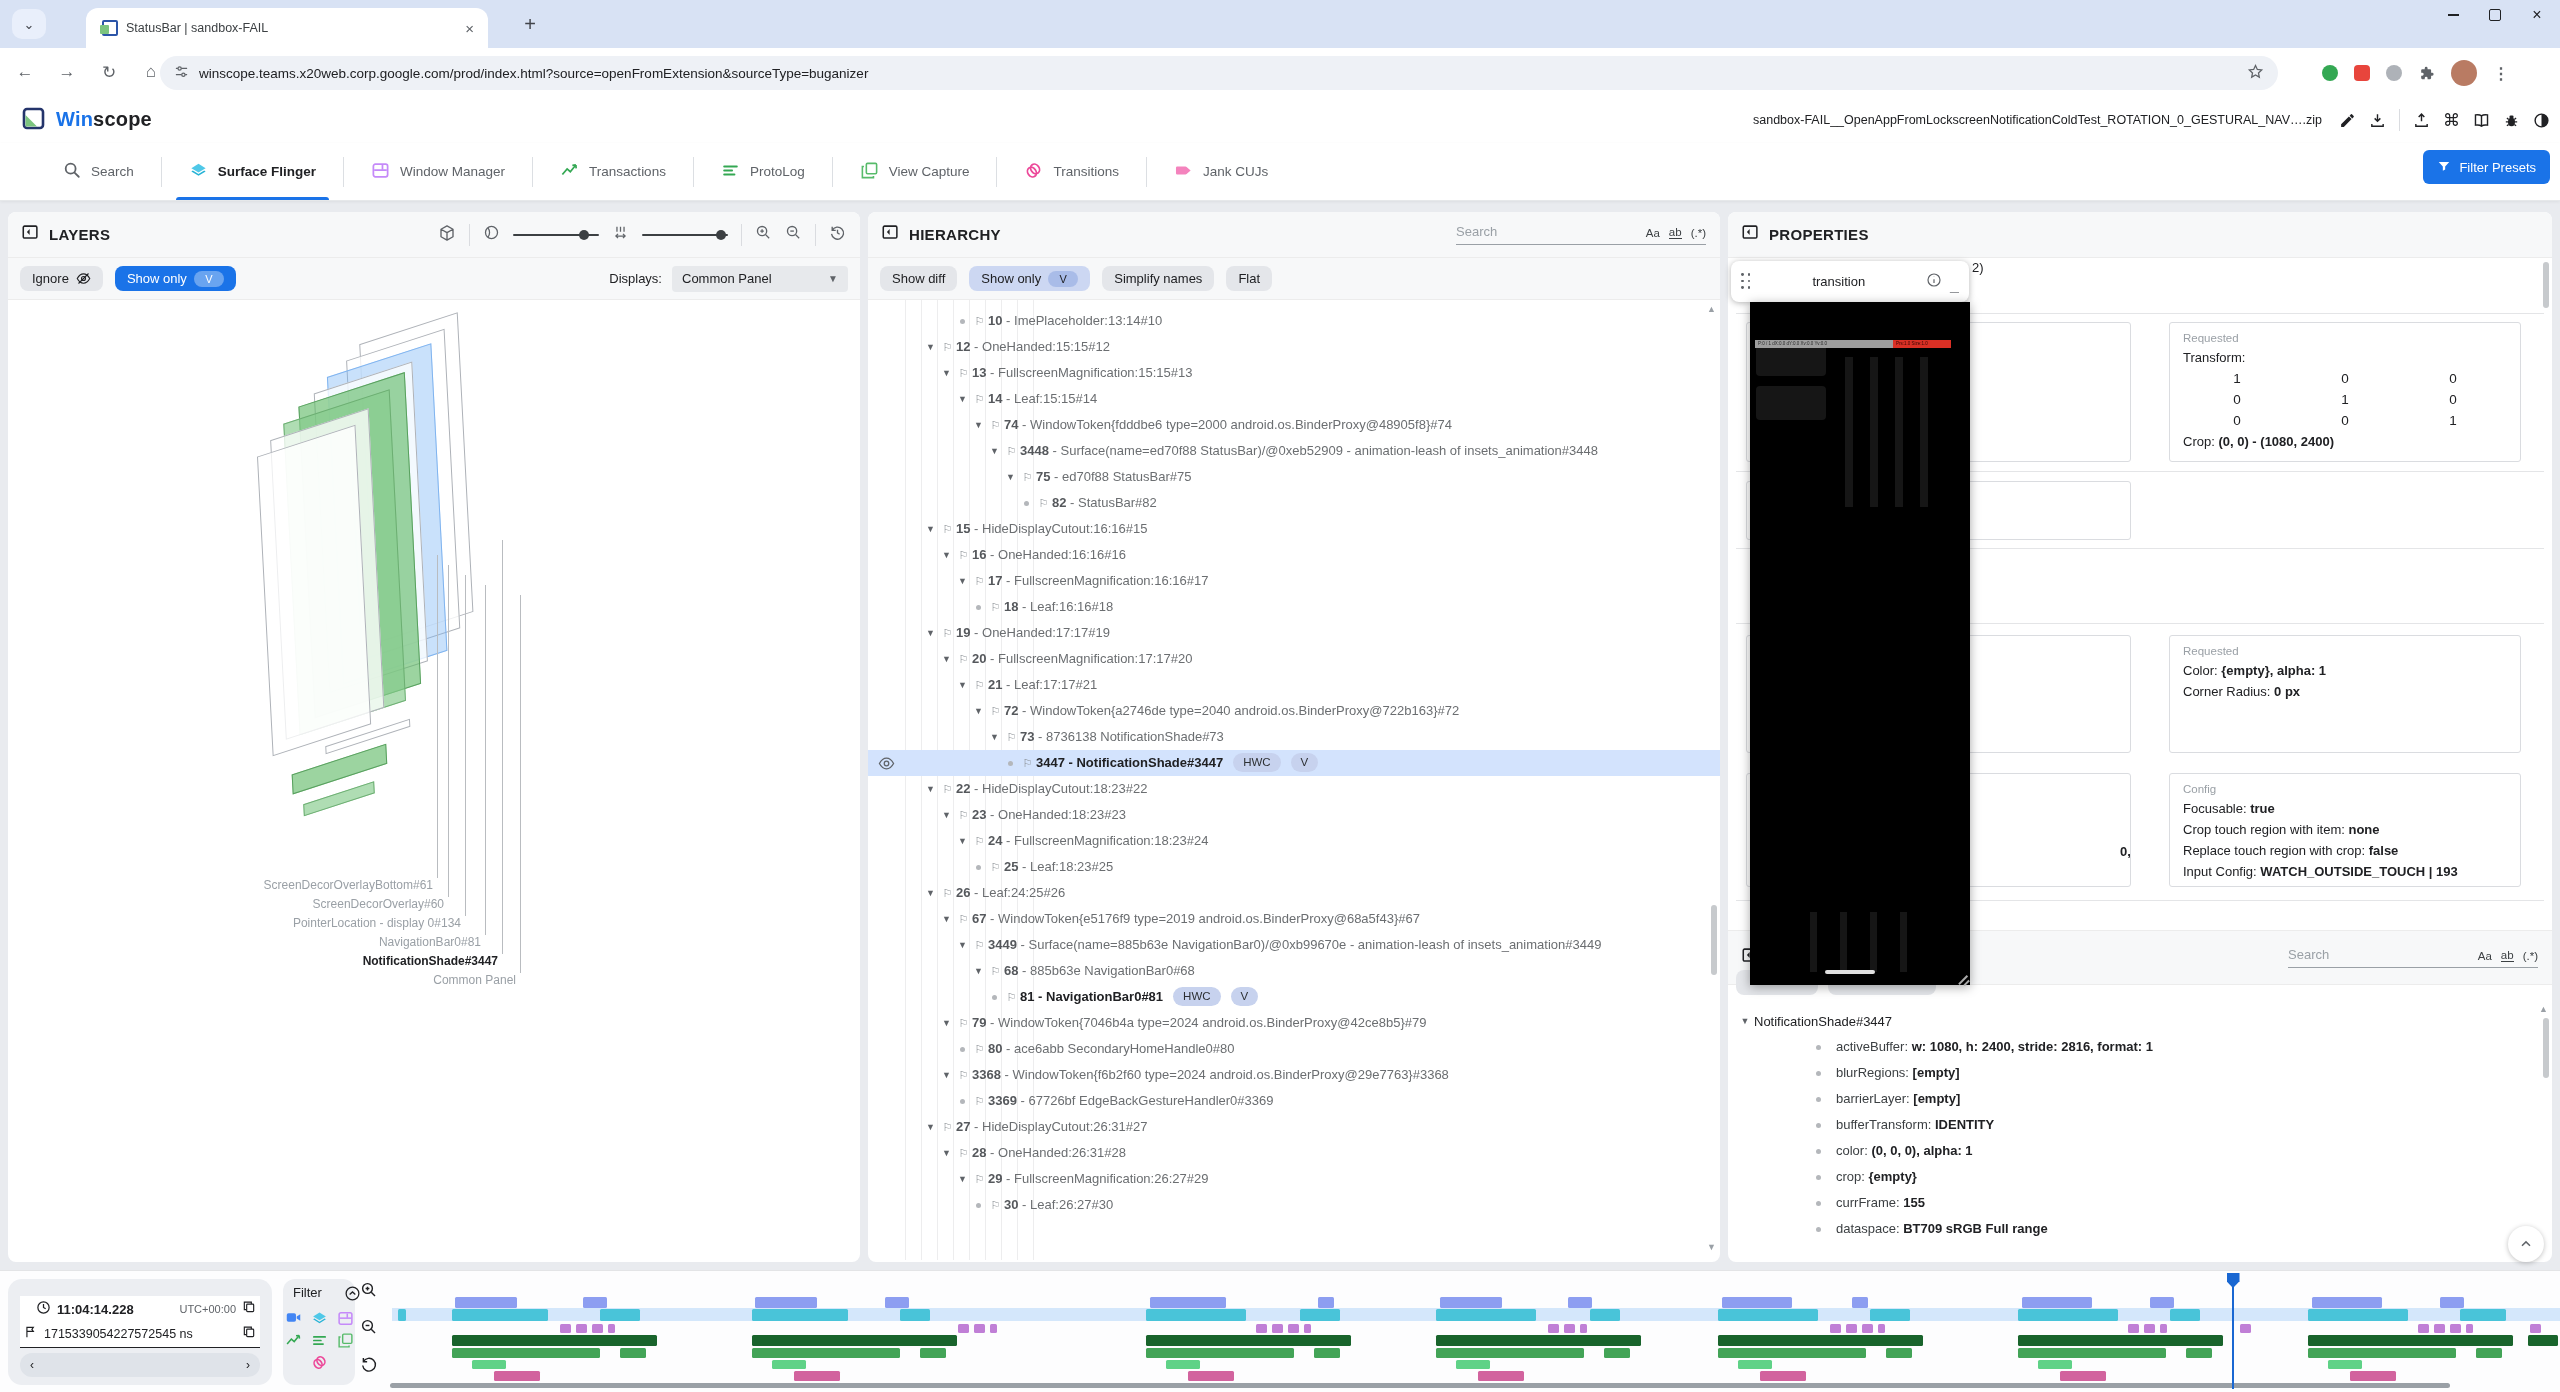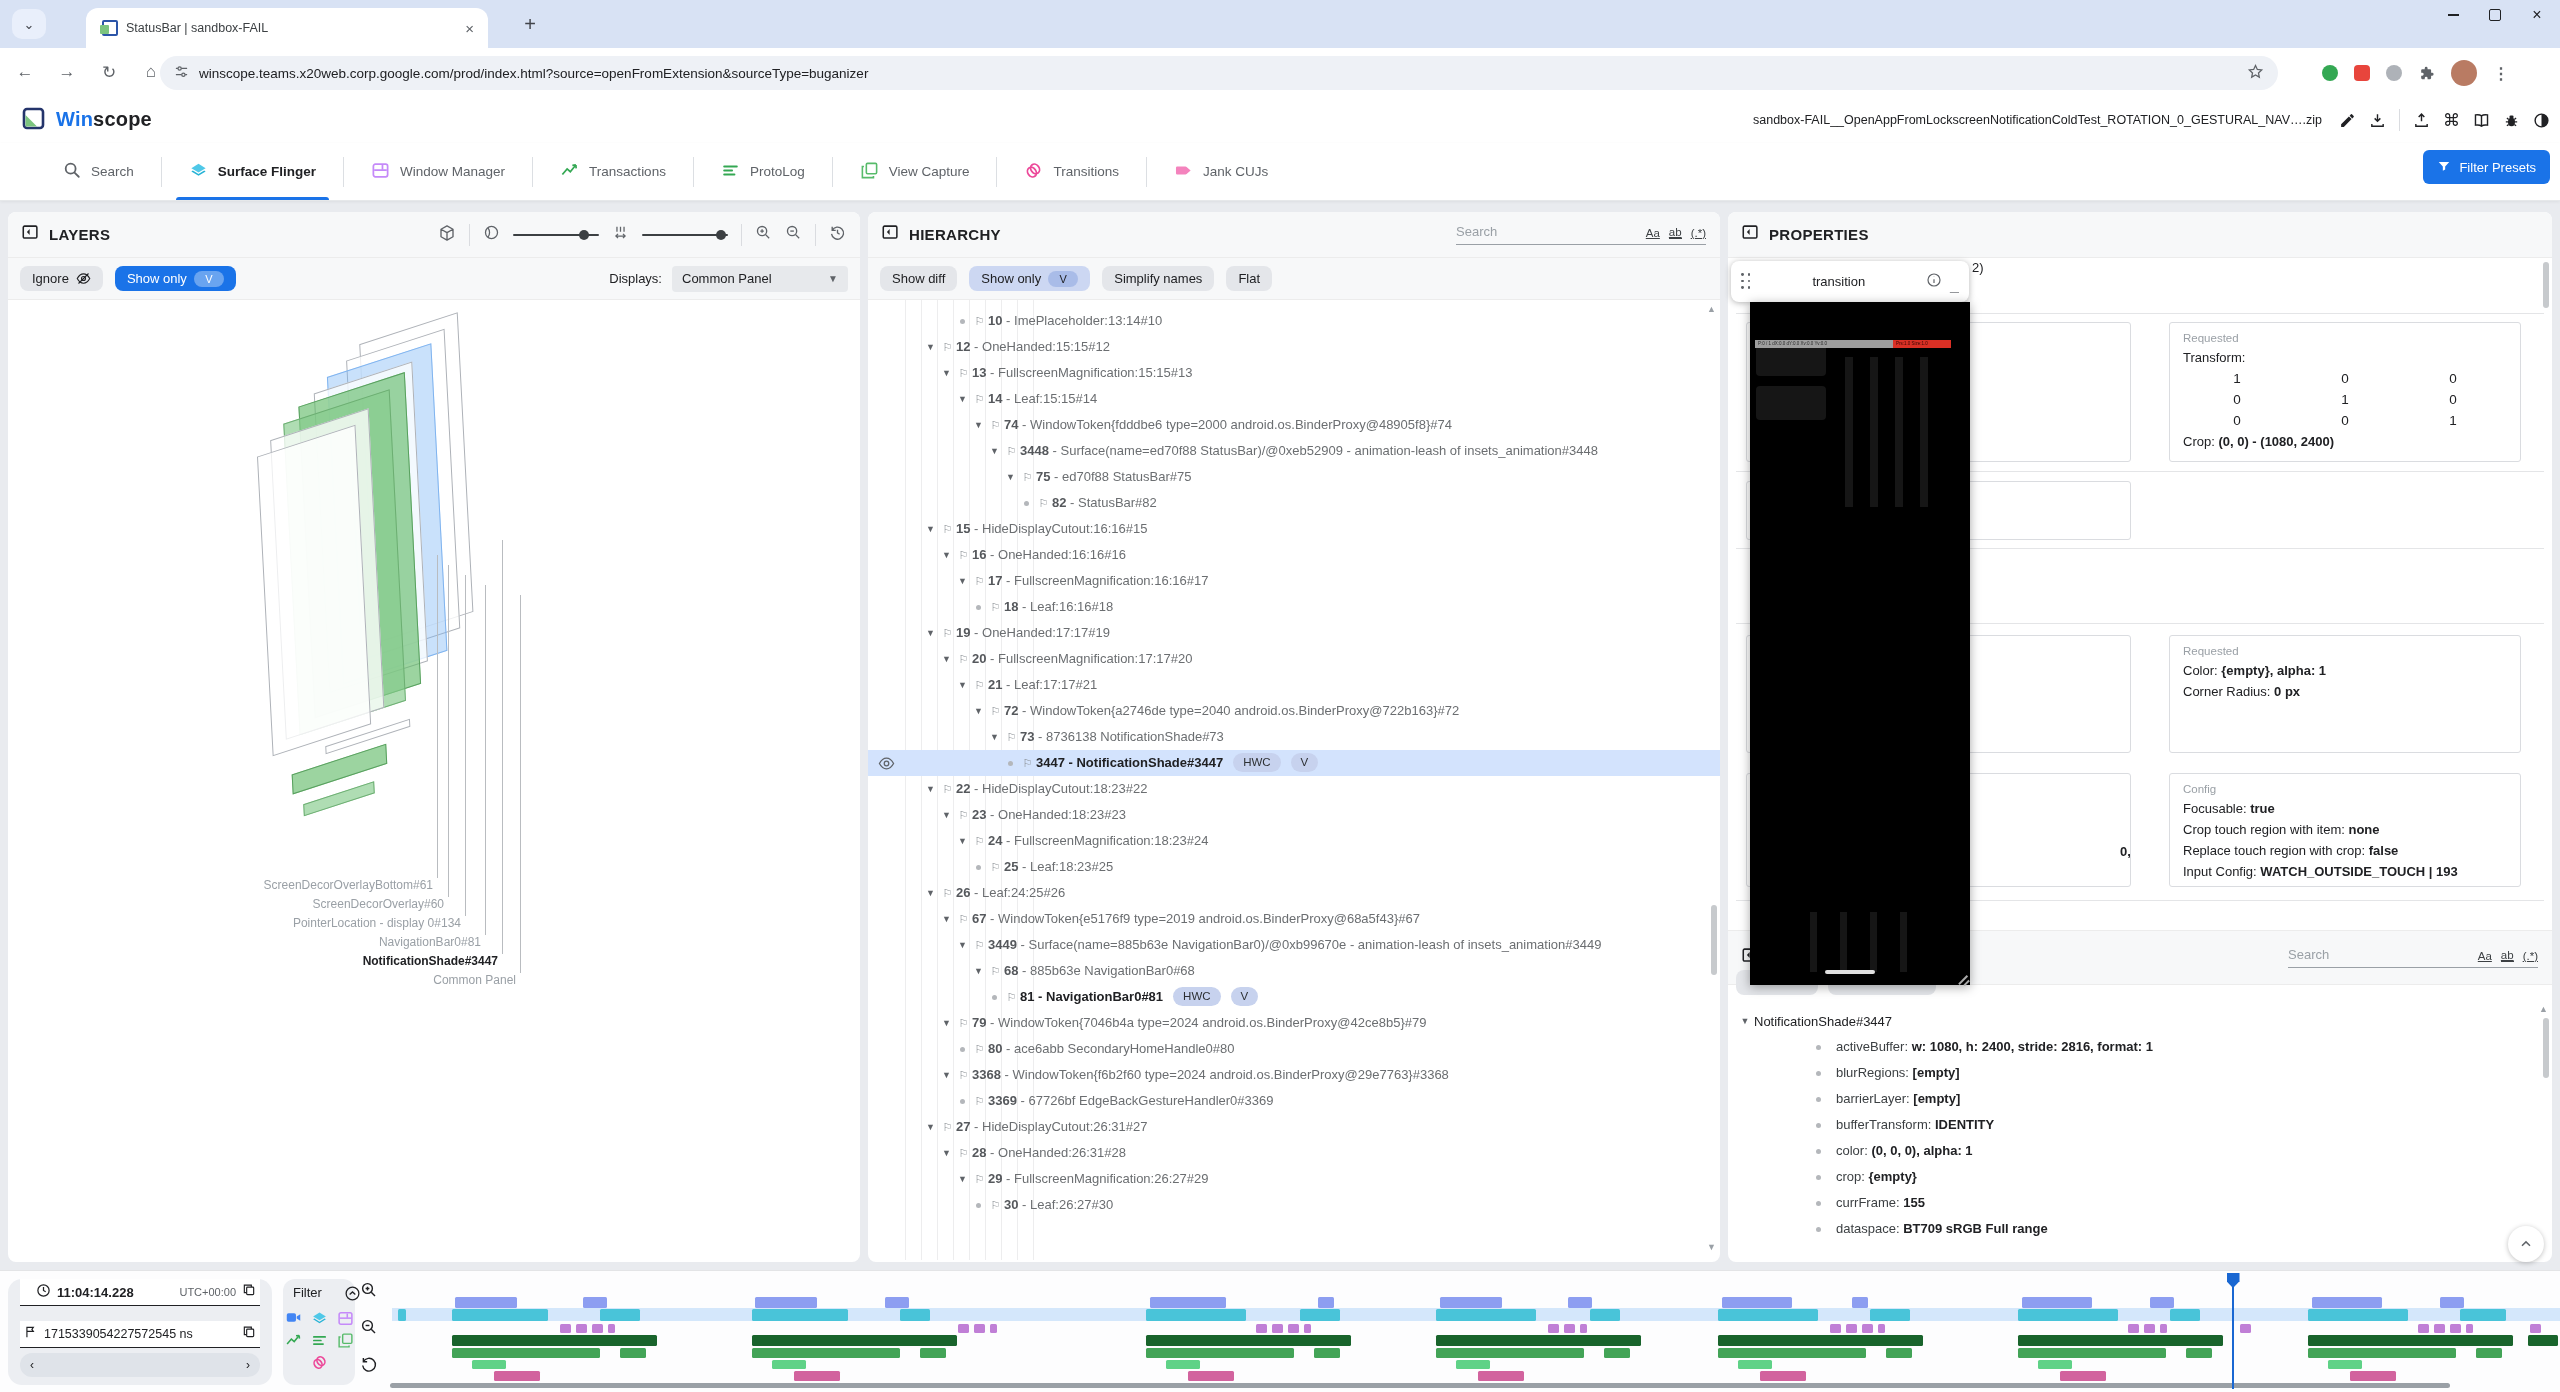--- a/index.html
+++ b/index.html
@@ -57,21 +57,21 @@
     padding:0 12px;box-sizing:border-box;border-bottom:1px solid #ececec;gap:12px;}
   .chip{height:25px;border-radius:8px;background:#e4e6ea;color:#202124;font-size:13px;display:inline-flex;
     align-items:center;padding:0 12px;gap:7px;flex:none;}
   .chip.blue{background:#1a73e8;color:#fff;}
   .chip.lblue{background:#ccd7f2;}
   .badge{min-width:20px;height:16px;border-radius:9px;font-size:11px;display:inline-flex;align-items:center;justify-content:center;padding:0 5px;}
   .chip.blue .badge{background:rgba(255,255,255,.35);color:#fff;}
   .chip.lblue .badge{background:#a9bce8;color:#202124;}
   .srch{display:flex;align-items:flex-end;gap:9px;border-bottom:1px solid #9aa0a6;padding-bottom:5px;}
   .srch .ph{font-size:13px;color:#9aa0a6;}
-  .stool{font-size:11.5px;color:#3c4043;text-decoration:underline;}
+  .stool{font-size:11.5px;color:#3c4043;}
   .stool.u{border-bottom:1.5px solid #3c4043;}
   
   #ltools{margin-left:auto;display:flex;align-items:center;gap:13px;color:#5f6368;}
   .slider{width:86px;height:2px;background:#3c4043;position:relative;border-radius:1px;}
   .slider i{position:absolute;top:-4px;width:10px;height:10px;border-radius:50%;background:#3c4043;}
   #displays{margin-left:auto;display:flex;align-items:center;gap:10px;}
   #displays .lbl{font-size:13px;color:#202124;}
   #dispsel{width:176px;height:26px;background:#e7e9ec;border-radius:4px;display:flex;align-items:center;
     padding:0 10px;box-sizing:border-box;font-size:13px;color:#202124;}
   #dispsel .car{margin-left:auto;font-size:10px;color:#5f6368;}
@@ -798,21 +798,21 @@
       <span class="r">Prs:1.0   Size:1.0</span>
     </div>
     <div id="homebar"></div>
     <span class="rsz" style="right:1px;bottom:5px;width:12px;"></span>
     <span class="rsz" style="right:0px;bottom:2px;width:7px;"></span>
   </div>
 </div>
 
 <div id="timeline">
   <div id="tlcard">
-    <div class="tlrow" style="top:0;padding-left:16px;">
+    <div class="tlrow" style="top:17px;padding-left:16px;">
       <span><svg width="15" height="15" viewBox="0 0 24 24" fill="none" stroke="#202124" stroke-width="2">
             <circle cx="12" cy="12" r="9"></circle>
             <path d="M12 6.5V12l3.5 2"></path>
           </svg></span>
       <span class="tv">11:04:14.228</span>
       <span class="utc">UTC+00:00</span>
       <span><svg width="14" height="14" viewBox="0 0 24 24" fill="none" stroke="#202124" stroke-width="2">
             <rect x="8" y="7" width="12" height="13" rx="1.5"></rect>
             <path d="M16 7V3.5H4v13h3.5"></path>
           </svg></span>

